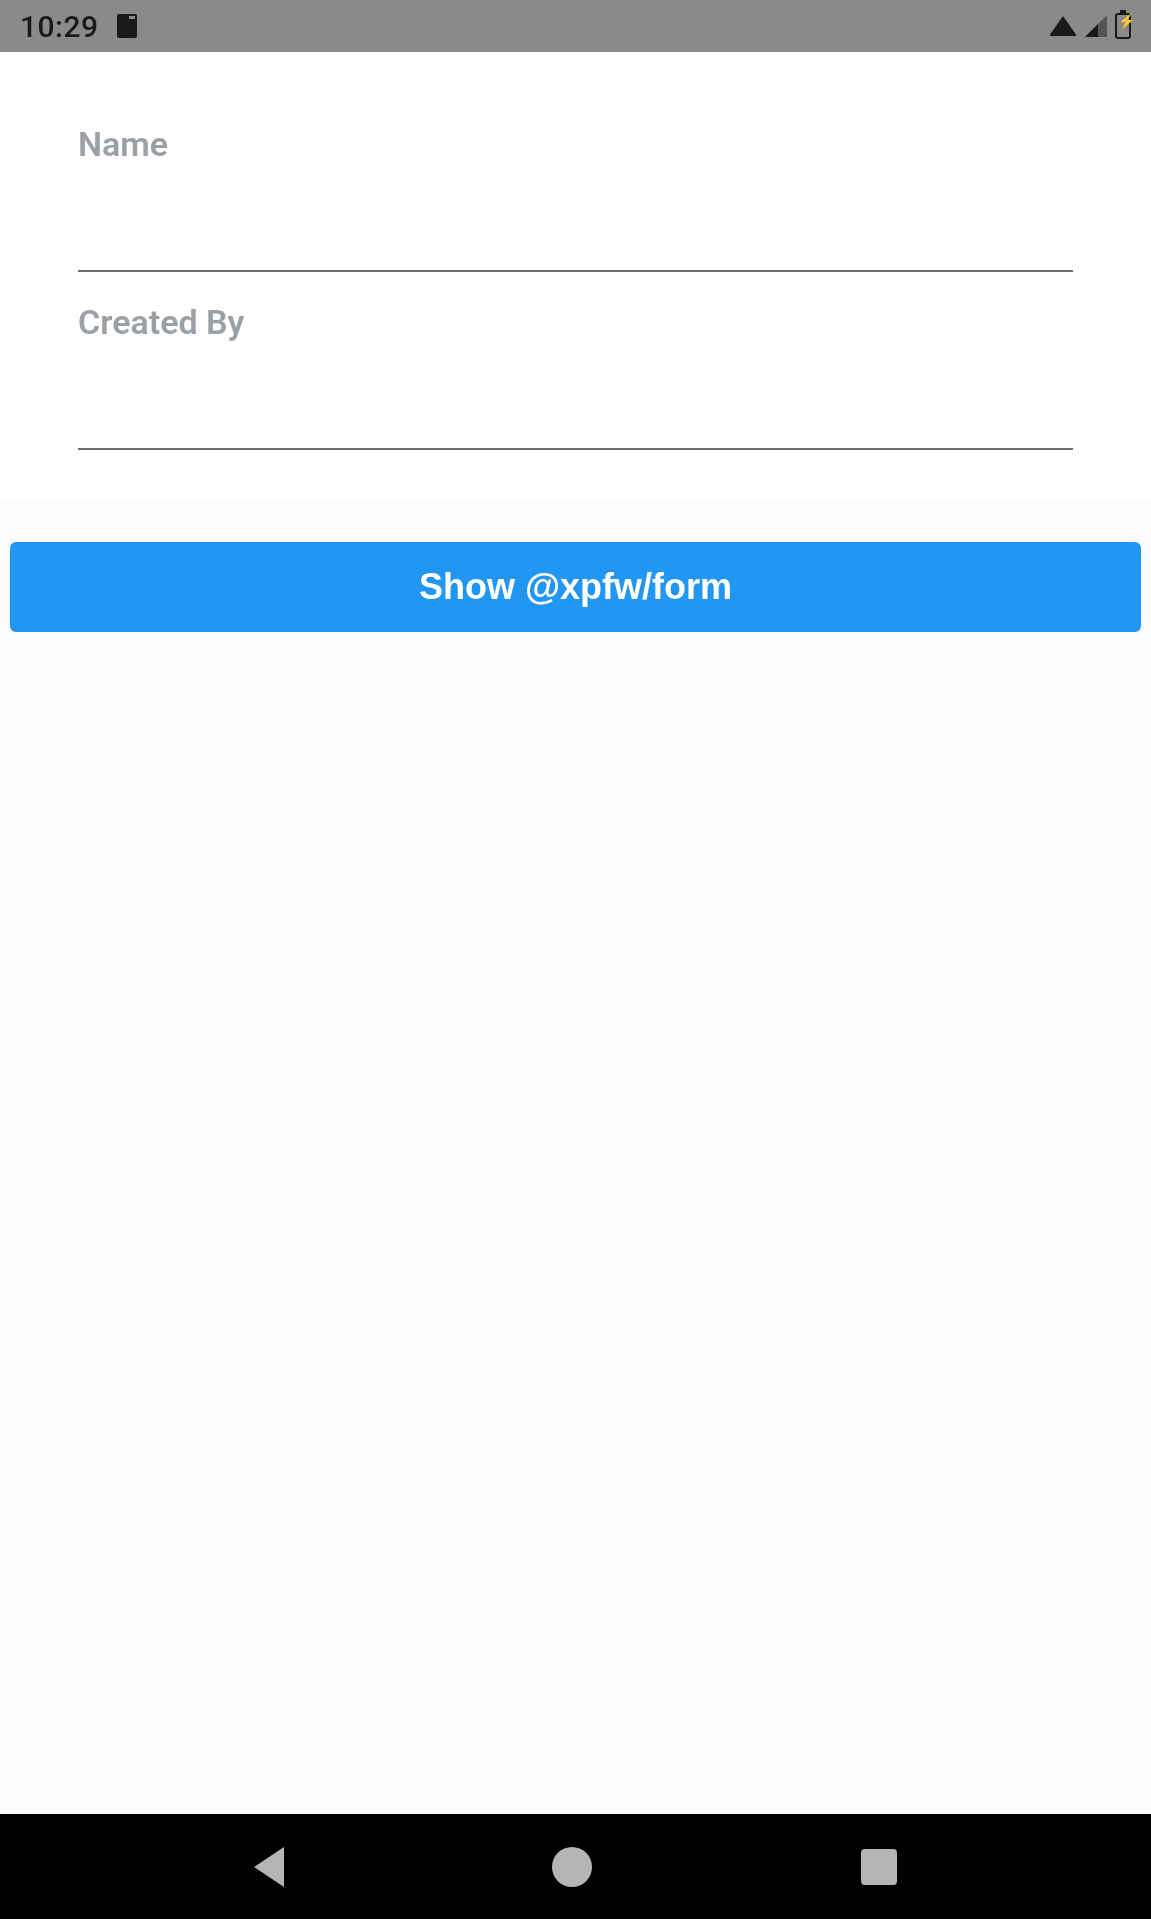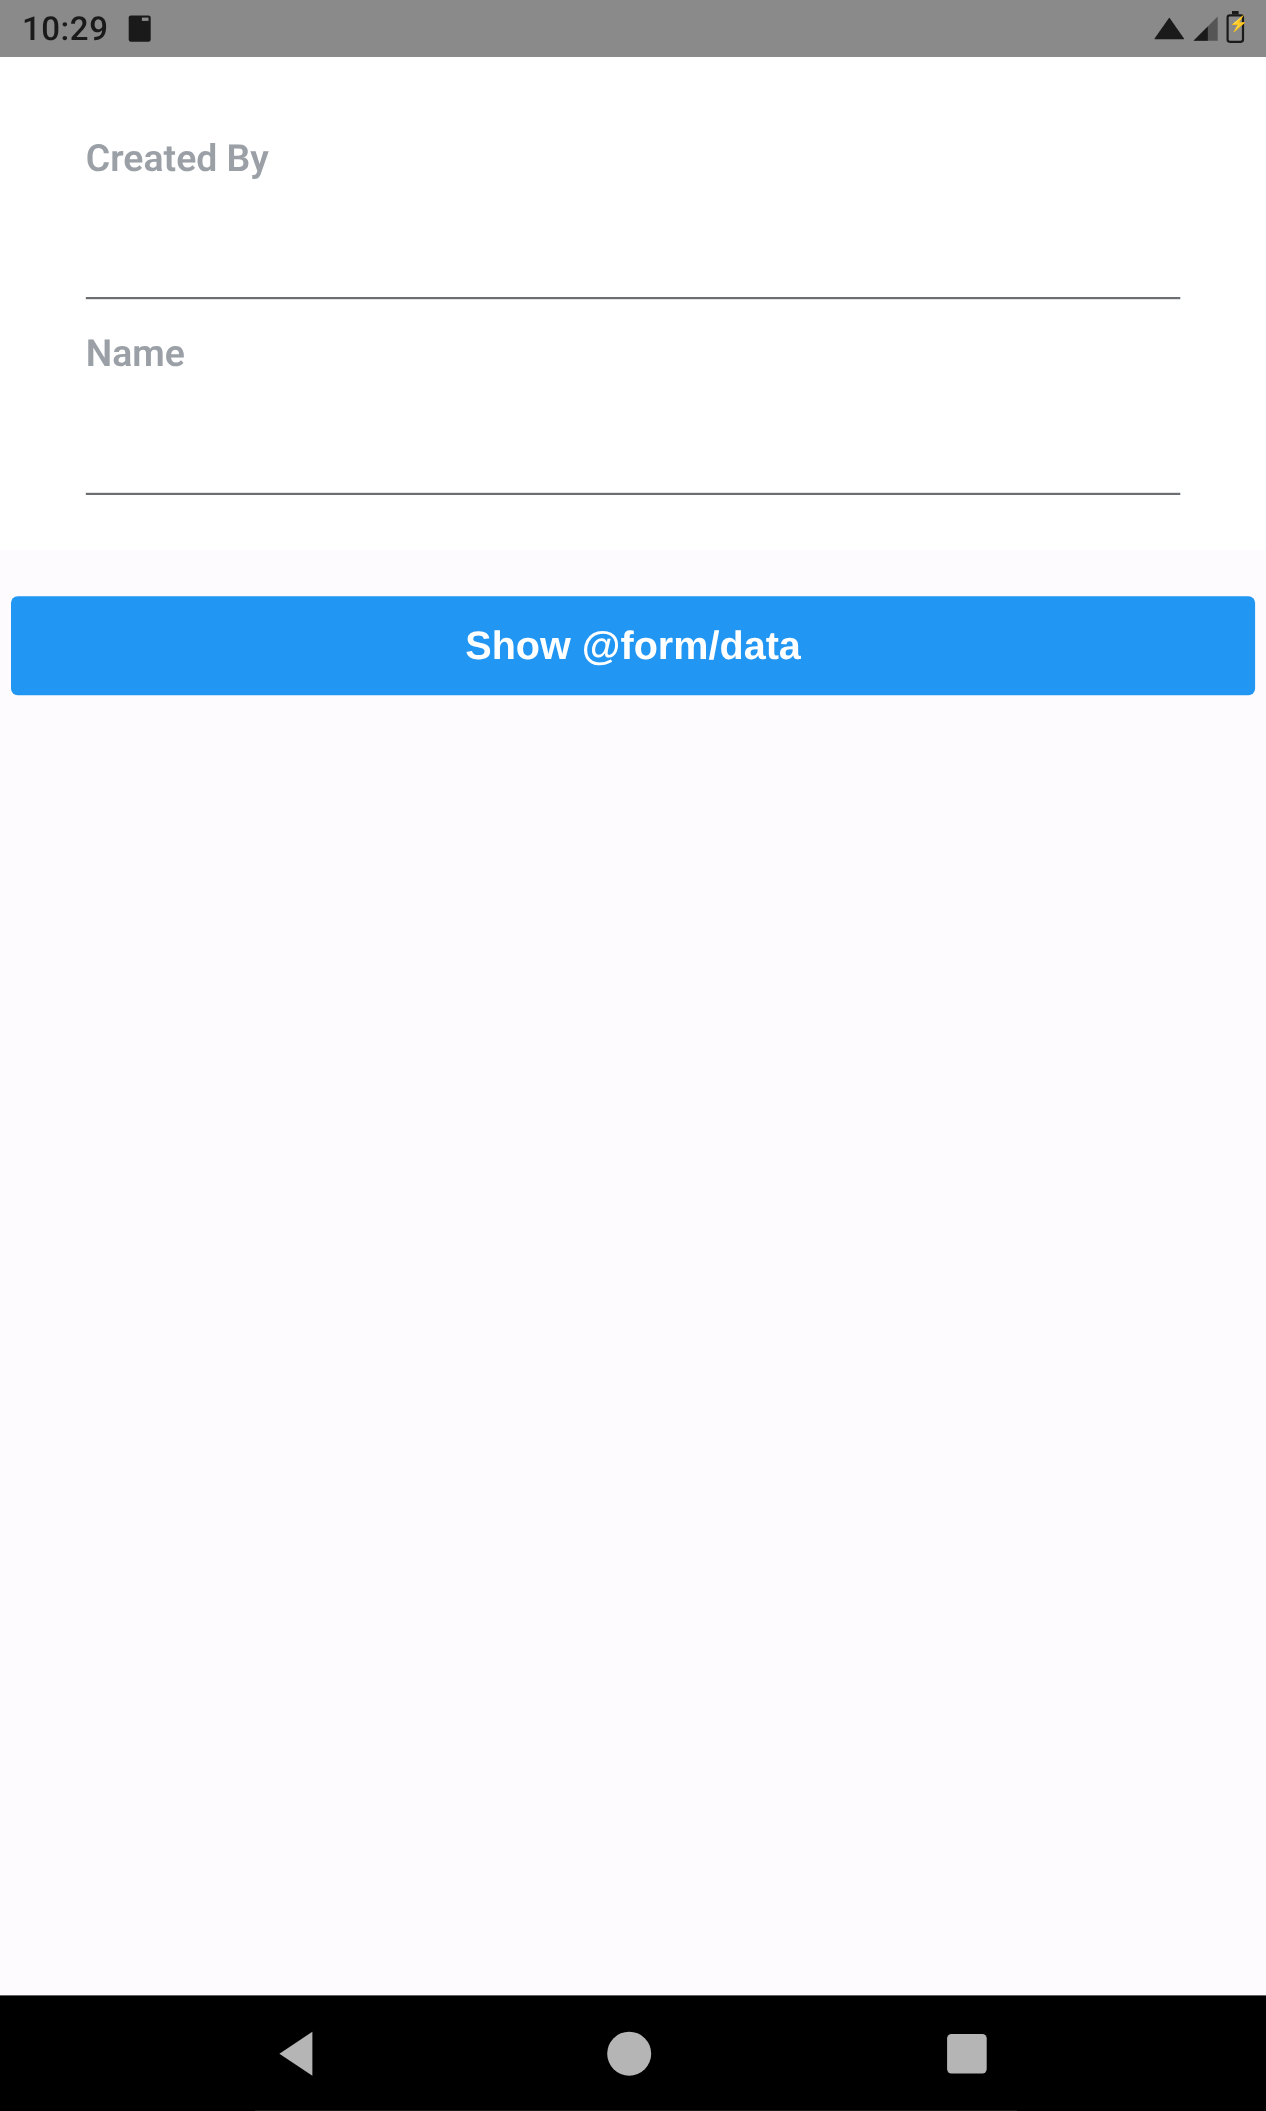--- a/index.html
+++ b/index.html
@@ -231,30 +231,30 @@
     <span class="wifi-icon"></span>
     <span class="signal-icon"></span>
     <span class="battery-icon"></span>
   </div>
 </div>
 
 <div class="content-area">
 
   <div class="form-section">
     <div class="form-field">
+      <label class="field-label">Name</label>
+      <input type="text" class="field-input" value="" style="">
+    </div>
+
+    <div class="form-field">
       <label class="field-label">Created By</label>
       <input type="text" class="field-input" value="" style="">
     </div>
-
-    <div class="form-field">
-      <label class="field-label">Name</label>
-      <input type="text" class="field-input" value="" style="">
-    </div>
   </div>
 
-  <button class="action-button">Show @form/data</button>
+  <button class="action-button">Show @xpfw/form</button>
 </div>
 
 <div class="nav-bar">
   <div class="nav-back"></div>
   <div class="nav-home"></div>
   <div class="nav-recent"></div>
 </div>
 
 </body></html>

